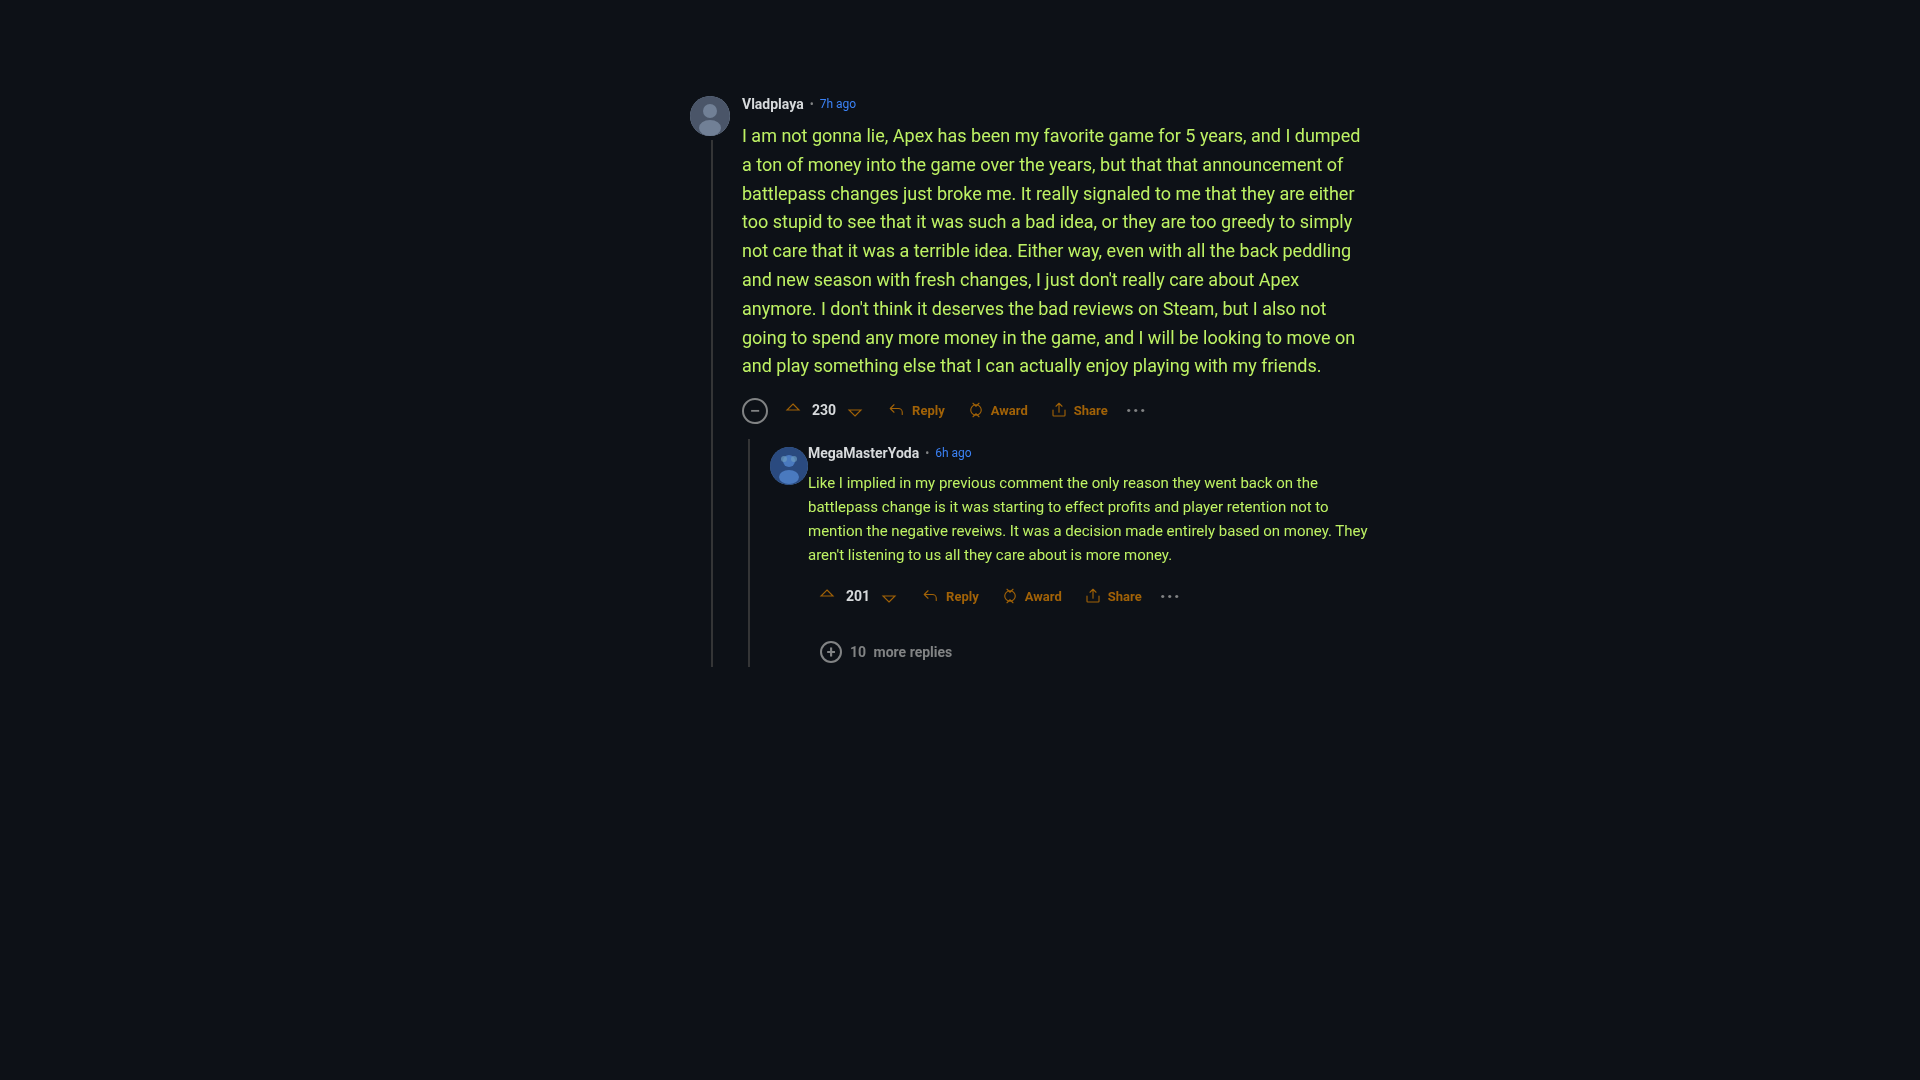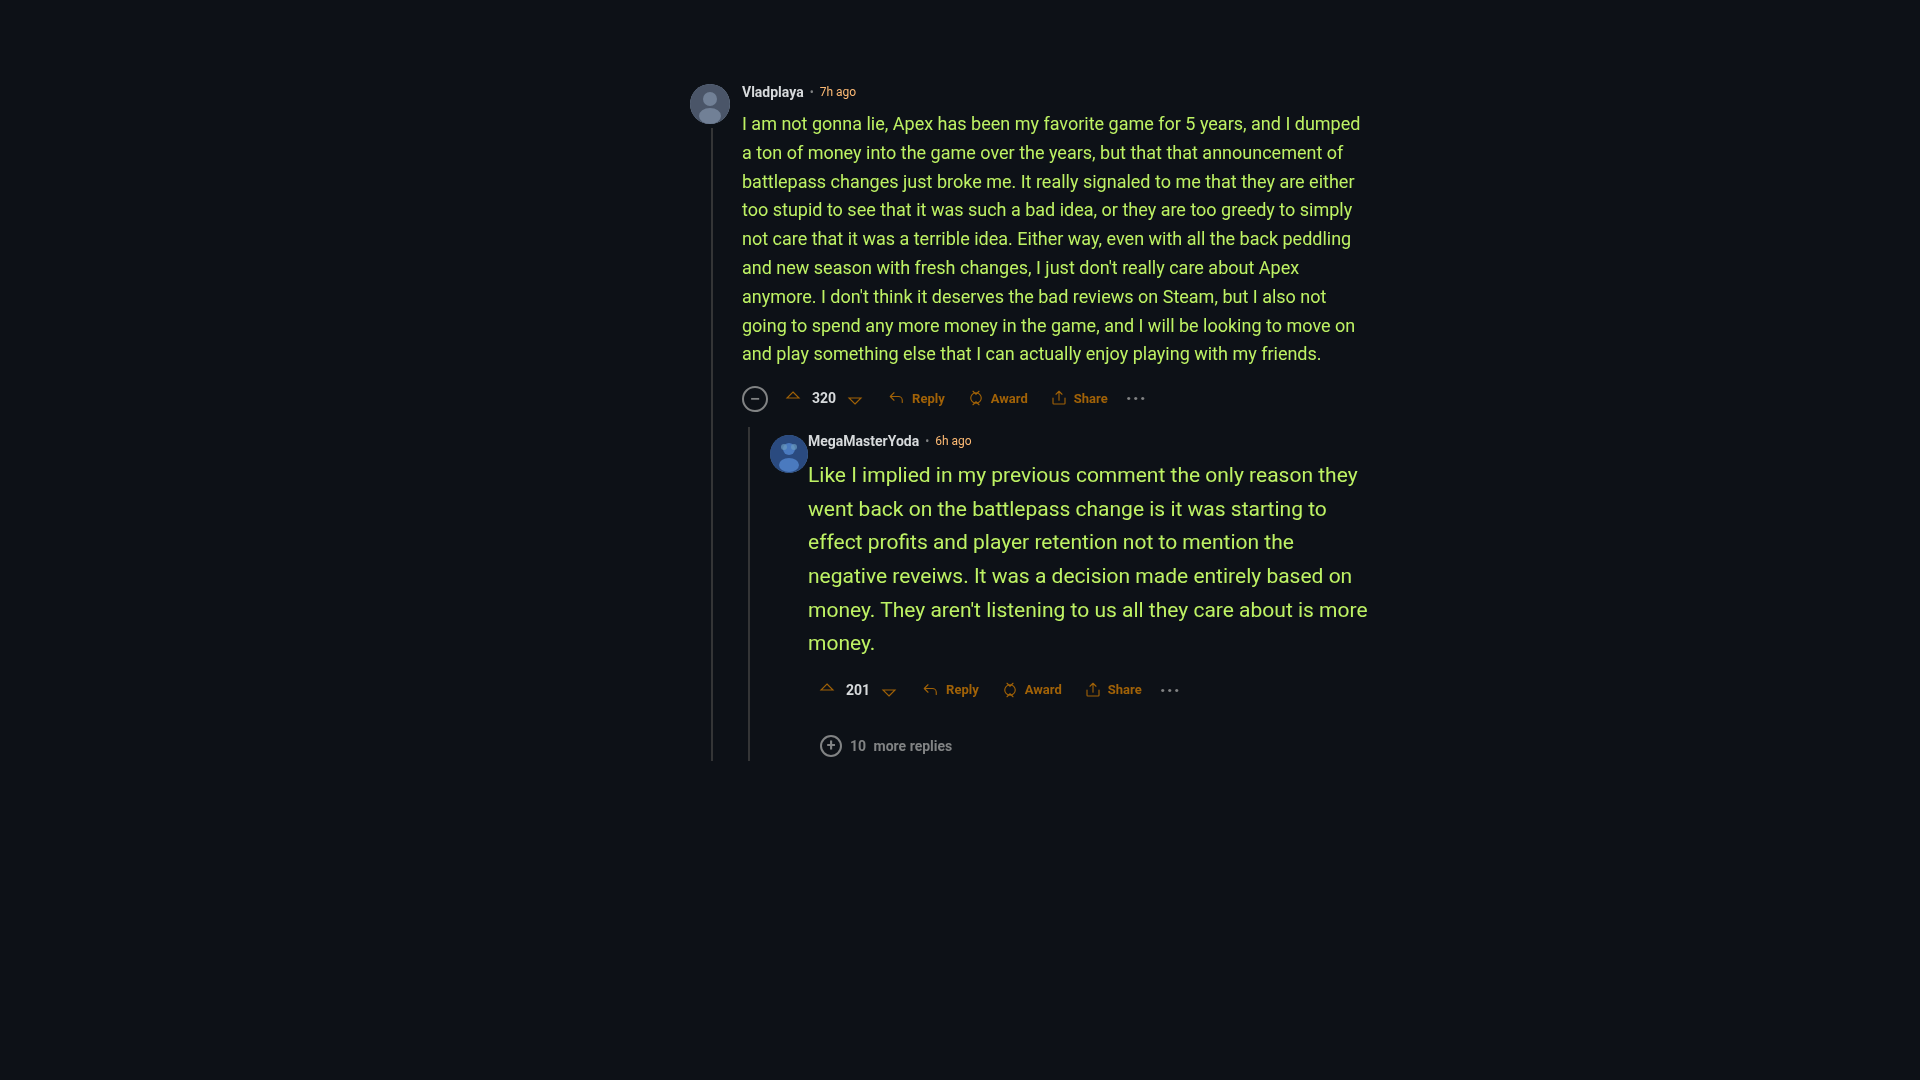--- a/index.html
+++ b/index.html
@@ -8,21 +8,21 @@
       background-color: #0d1117;
       color: #d7dadc;
       font-family: -apple-system, BlinkMacSystemFont, 'Segoe UI', Roboto, 'Helvetica Neue', Arial, sans-serif;
       font-size: 14px;
       min-height: 1080px;
       width: 1920px;
     }
 
     .page-container {
       max-width: 860px;
-      margin: 4px auto;
+      margin: 16px auto;
       padding: 80px 20px 40px 160px;
     }
 
     .avatar {
       width: 38px;
       height: 38px;
       border-radius: 50%;
       background: #555;
       flex-shrink: 0;
       overflow: hidden;
@@ -57,21 +57,21 @@
       color: #d7dadc;
       font-size: 14px;
     }
 
     .dot {
       color: #818384;
       font-size: 12px;
     }
 
     .timestamp {
-      color: #fdba74;
+      color: #3b82f6;
       font-size: 12px;
     }
 
     .comment-text {
       color: #bef264;
       font-size: 18px;
       line-height: 1.6;
       margin-bottom: 14px;
     }
 
@@ -234,21 +234,21 @@
       <div class="action-bar">
 
         <button class="collapse-btn">−</button>
 
         <div class="vote-section">
           <button class="action-btn" style="padding: 4px 6px;">
             <svg class="icon-svg" viewBox="0 0 24 24">
               <path d="M12 4l8 8H4l8-8z" stroke="currentColor" stroke-width="1.5" fill="none"></path>
             </svg>
           </button>
-          <span class="vote-count">320</span>
+          <span class="vote-count">230</span>
           <button class="action-btn" style="padding: 4px 6px;">
             <svg class="icon-svg" viewBox="0 0 24 24">
               <path d="M12 20l8-8H4l8 8z" stroke="currentColor" stroke-width="1.5" fill="none"></path>
             </svg>
           </button>
         </div>
 
         <button class="action-btn">
           <svg class="icon-svg" viewBox="0 0 24 24">
             <path d="M3 10h11a5 5 0 015 5v3M3 10l5-5M3 10l5 5" stroke-linecap="round" stroke-linejoin="round"></path>
@@ -291,21 +291,21 @@
                 <circle cx="24" cy="12" r="3" fill="#6a9abf" opacity="0.7"></circle>
               </svg>
             </div>
             <div style="flex: 1;">
               <div class="comment-meta">
                 <span class="username">MegaMasterYoda</span>
                 <span class="dot">•</span>
                 <span class="timestamp">6h ago</span>
               </div>
 
-              <div class="comment-text" style="font-size: 21px;">Like I implied in my previous comment the only reason they went back on the battlepass change is it was starting to effect profits and player retention not to mention the negative reveiws. It was a decision made entirely based on money. They aren't listening to us all they care about is more money.</div>
+              <div class="comment-text" style="font-size: 15px;">Like I implied in my previous comment the only reason they went back on the battlepass change is it was starting to effect profits and player retention not to mention the negative reveiws. It was a decision made entirely based on money. They aren't listening to us all they care about is more money.</div>
 
               <div class="action-bar">
 
                 <div class="vote-section">
                   <button class="action-btn" style="padding: 4px 6px;">
                     <svg class="icon-svg" viewBox="0 0 24 24">
                       <path d="M12 4l8 8H4l8-8z" stroke="currentColor" stroke-width="1.5" fill="none"></path>
                     </svg>
                   </button>
                   <span class="vote-count">201</span>

